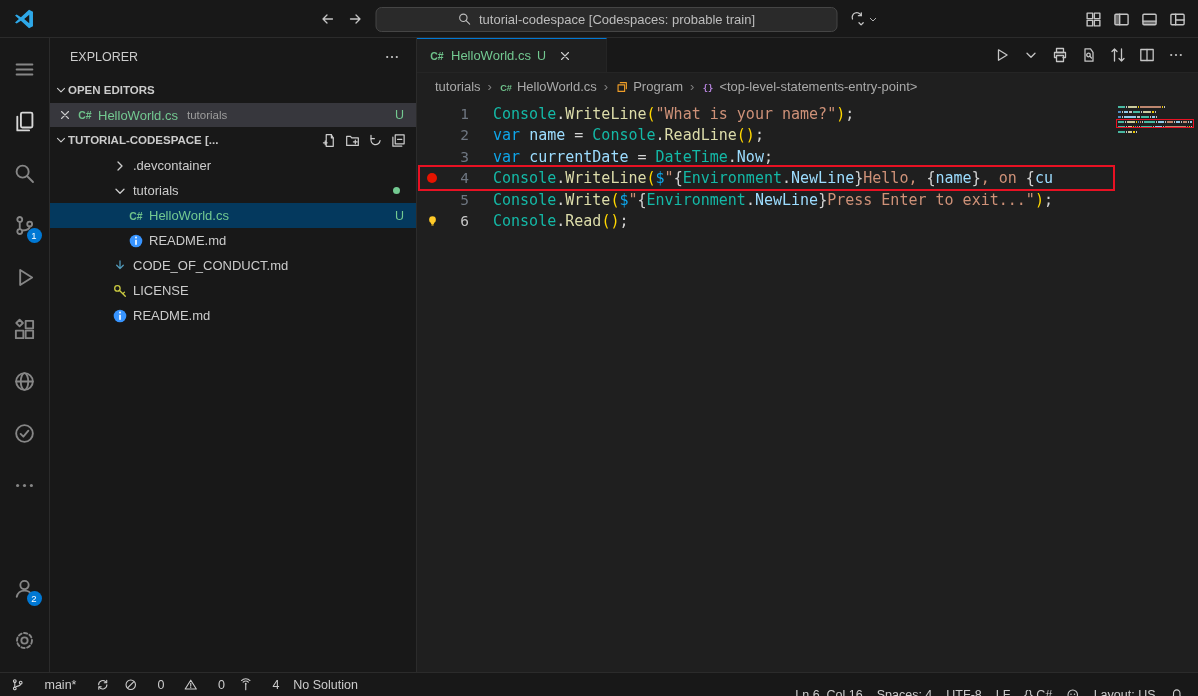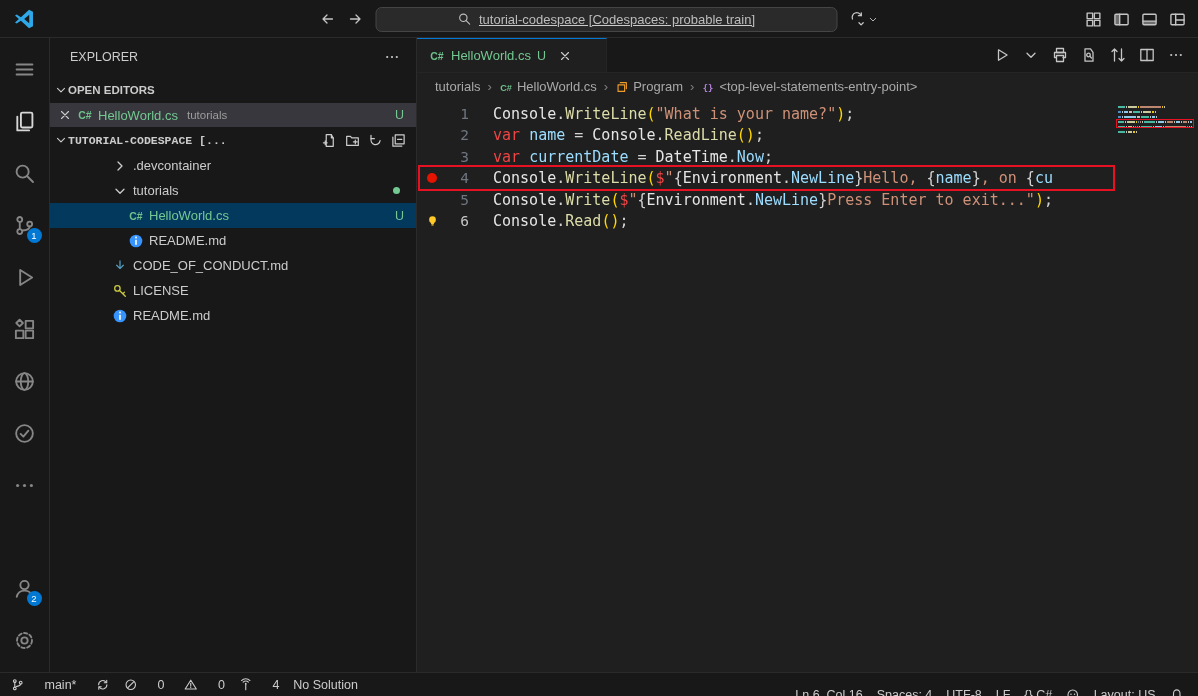--- a/index.html
+++ b/index.html
@@ -7,21 +7,21 @@
 body{font-family:"Liberation Sans",sans-serif;background:#1f1f1f;color:#ccc;font-size:13px;position:relative;}
 .icon{display:inline-flex;align-items:center;justify-content:center;}
 .icon svg{width:16px;height:16px;display:block;}
 .flex1{flex:1;}
 .window{position:absolute;inset:0;}
 
 
 .titlebar{position:absolute;top:0;left:0;right:0;height:38px;background:#181818;border-bottom:1px solid #2b2b2b;}
 .tb-logo{position:absolute;left:13px;top:8px;}
 .tb-logo svg{width:22px;height:22px;}
-.tb-center{position:absolute;left:50%;top:0;height:38px;transform:translateX(-50%);display:flex;align-items:center;gap:12px;text-decoration:underline;}
+.tb-center{position:absolute;left:50%;top:0;height:38px;transform:translateX(-50%);display:flex;align-items:center;gap:12px;}
 .tb-nav{display:flex;gap:12px;color:#cfcfcf;}
 .tb-btn{display:inline-flex;align-items:center;color:#c5c5c5;cursor:pointer;gap:2px;}
 .command-center{width:462px;height:25px;background:#2a2a2a;border:1px solid #454545;border-radius:6px;display:flex;align-items:center;justify-content:center;gap:7px;color:#bdbdbd;font-size:13px;cursor:pointer;}
 .cc-search svg{width:14px;height:14px;}
 .tb-right{position:absolute;right:12px;top:0;height:38px;display:flex;align-items:center;gap:11px;color:#c5c5c5;}
 .tb-right .icon svg{width:17px;height:17px;}
 .chev-sm svg{width:11px;height:11px;}
 
 
 .activitybar{position:absolute;top:38px;left:0;width:50px;bottom:24px;background:#181818;border-right:1px solid #2b2b2b;display:flex;flex-direction:column;}
@@ -39,21 +39,21 @@
 .sb-title .icon{margin-left:auto;color:#cccccc;cursor:pointer;}
 .sb-section-header{height:27px;display:flex;align-items:center;font-weight:bold;font-size:11.5px;color:#cccccc;padding-left:4px;cursor:pointer;}
 .sb-section-header .chev svg{width:14px;height:14px;}
 .oe-item{height:24px;display:flex;align-items:center;background:#37373d;padding:0 12px 0 8px;gap:5px;cursor:pointer;}
 .oe-close svg{width:14px;height:14px;}
 .oe-name{font-size:13px;}
 .green{color:#73C991;}
 .oe-detail{color:#9d9d9d;font-size:11.5px;margin-left:4px;}
 .git-badge{color:#73C991;font-size:12.5px;}
 .sb-section-header.ws{height:26px;}
-.ws-label{white-space:nowrap;overflow:hidden;max-width:218px;font-family:Liberation Mono, monospace;}
+.ws-label{white-space:nowrap;overflow:hidden;max-width:218px;}
 .ws-actions{display:flex;gap:8px;margin-right:10px;margin-left:6px;color:#cccccc;}
 .ws-actions .icon svg{width:15px;height:15px;}
 .sb-action{cursor:pointer;display:inline-flex;}
 .tree-row{height:25px;display:flex;align-items:center;gap:5px;padding-right:12px;cursor:pointer;color:#cccccc;}
 .tree-row.selected{background:#04395e;}
 .tree-label{font-size:13px;white-space:nowrap;}
 .fic svg{width:16px;height:16px;}
 .chev{color:#cccccc;}
 .dot{width:7px;height:7px;border-radius:50%;background:#73C991;margin-right:4px;}
 .sb-panels{margin-top:auto;}
@@ -75,21 +75,21 @@
 .bc-sep{margin:0 7px;color:#808080;}
 .bic svg{width:14px;height:14px;}
 .code-area{flex:1;position:relative;padding-top:3px;font-family:"DejaVu Sans Mono",monospace;}
 .code-line{height:21.5px;display:flex;align-items:center;}
 .cl-glyph{width:30px;display:flex;justify-content:center;align-items:center;}
 .bp{width:10px;height:10px;border-radius:50%;background:#e51400;}
 .bulb svg{width:15px;height:15px;}
 .cl-num{width:22px;text-align:right;color:#6e7681;font-size:14.5px;}
 .cl-num.active{color:#c6c6c6;}
 .cl-text{margin-left:24px;font-size:15px;white-space:pre;}
-.c-cls{color:#e5e5e5}.c-fn{color:#DCDCAA}.c-str{color:#CE9178}.c-kw{color:#ef4444}
+.c-cls{color:#14b8a6}.c-fn{color:#DCDCAA}.c-str{color:#CE9178}.c-kw{color:#0ea5e9}
 .c-var{color:#9CDCFE}.c-punc{color:#D4D4D4}.c-br{color:#FFD700}
 .annotation{position:absolute;left:1px;top:65px;width:697px;height:26px;border:2px solid #e81123;pointer-events:none;}
 .minimap{position:absolute;right:6px;top:6px;width:74px;}
 .mm-row{height:2.2px;margin-bottom:2.8px;display:flex;gap:1px;}
 .mm-tok{height:2.2px;display:inline-block;opacity:.9;}
 .mm-red{position:absolute;right:4px;top:19px;width:78px;height:9px;border:1px solid #e81123;}
 
 
 .statusbar{position:absolute;left:0;right:0;bottom:0;height:24px;background:#181818;border-top:1px solid #2b2b2b;display:flex;align-items:stretch;font-size:12.5px;color:#cccccc;}
 .sb-remote{background:#0078d4;color:#fff;display:flex;align-items:center;gap:6px;padding:0 12px;cursor:pointer;}

